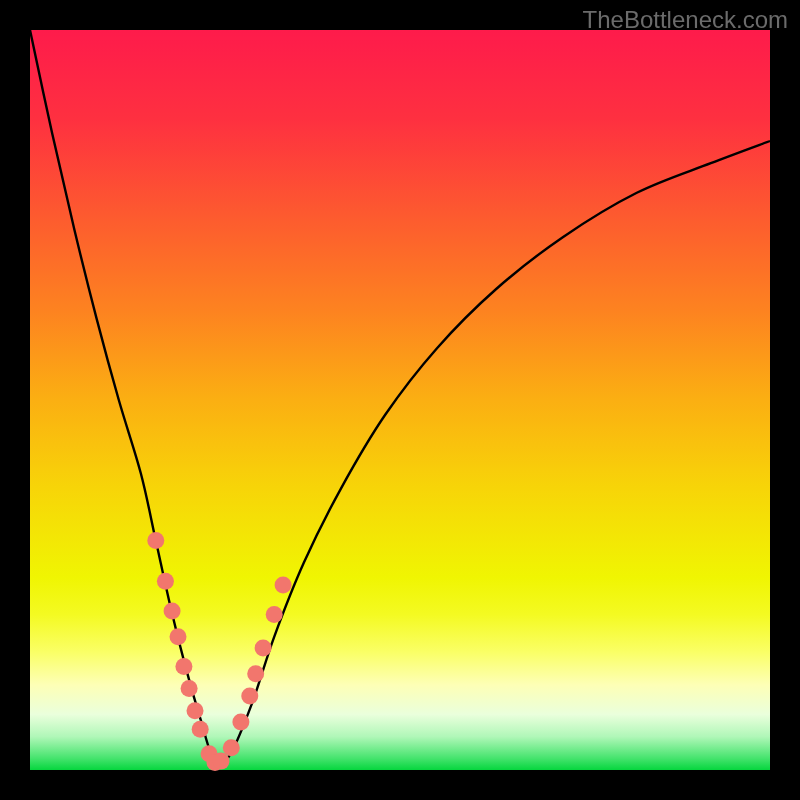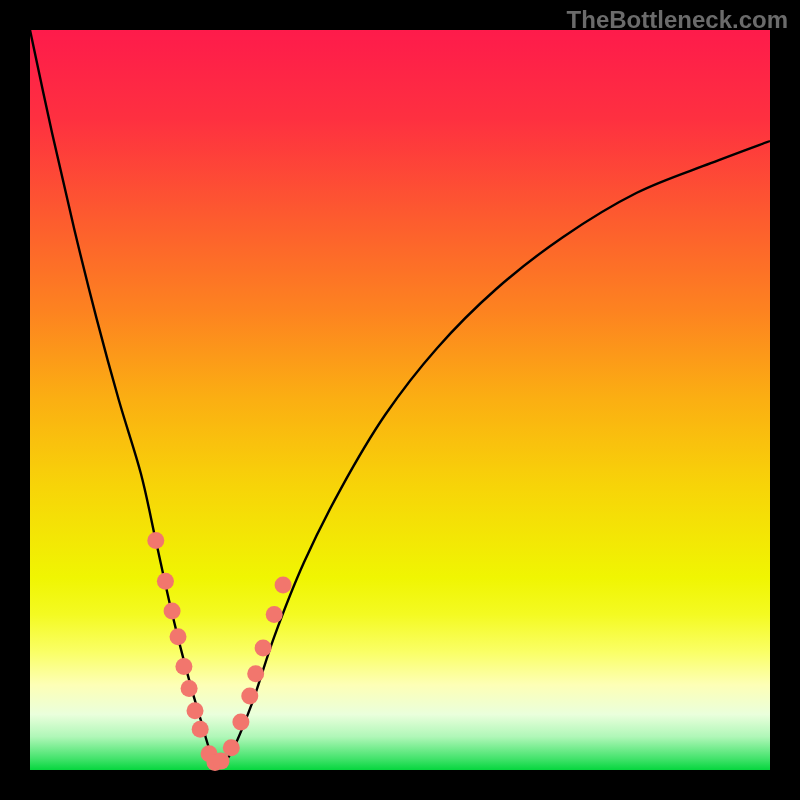--- a/index.html
+++ b/index.html
@@ -22,21 +22,21 @@
   .plot-area {
     position: absolute;
     box-sizing: border-box;
   }
   .gradient {
     position: absolute;
     inset: 0;
   }
   .watermark {
     position: absolute;
-    font-weight: bold;
+    font-weight: normal;
     white-space: nowrap;
   }
   svg.curve {
     position: absolute;
     inset: 0;
     width: 100%;
     height: 100%;
     overflow: visible;
   }
 </style>

